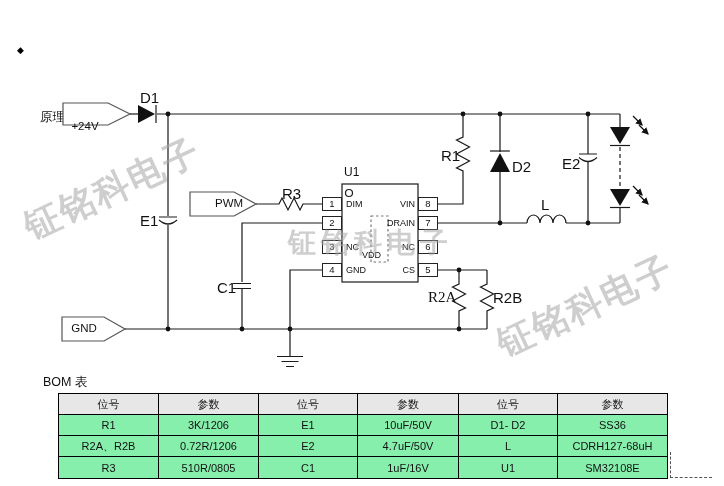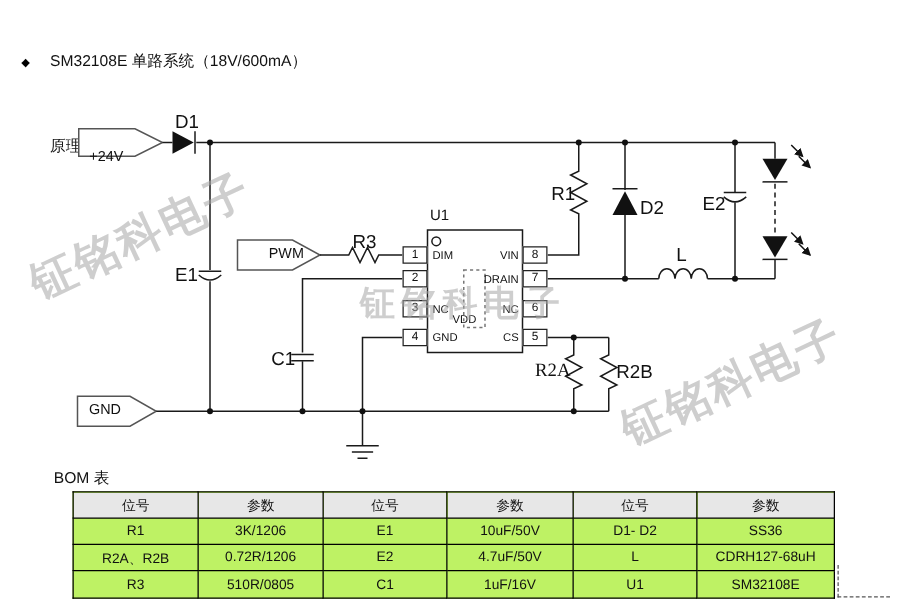--- a/index.html
+++ b/index.html
@@ -28,39 +28,38 @@
   .chip-ref { position:absolute; z-index:2; font-size:12px; color:#111; }
   .watermark {
     position:absolute; z-index:5; font-weight:bold; pointer-events:none;
     color:rgba(165,165,165,0.55); white-space:nowrap; text-align:center;
   }
   .wm-diag { font-size:36px; letter-spacing:2px; transform:rotate(-25deg); }
   .wm-horiz { font-size:28px; letter-spacing:5px; }
   table.bom {
     position:absolute; left:58px; top:393px; z-index:3;
     border-collapse:collapse; table-layout:fixed; width:609px;
-    font-size:11px; color:#111; background:#bef264;
+    font-size:11px; color:#111; background:#86efac;
   }
   table.bom th, table.bom td {
     border:1px solid #000; text-align:center; vertical-align:middle;
     height:21px; padding:0; font-weight:normal; overflow:hidden;
   }
   table.bom th { background:#e7e7e7; }
   .artifact {
     position:absolute; left:670px; top:452px; width:42px; height:26px; z-index:4;
     border-left:1px dashed #555; border-bottom:1px dashed #555;
   }
 </style>
 </head>
 <body>
 
 <div id="screen">
 
   <div class="abs bullet" style="left:17px; top:45px;">◆</div>
-  <div class="abs item-title" style="left:40px; top:41px;">SM32108E 单路系统（18V/600mA）</div>
   <div class="abs sub-label" style="left:40px; top:62px;">原理图</div>
 
   <svg class="schem" width="724" height="486" viewBox="0 0 724 486">
     <defs>
       <marker id="arr" markerWidth="7" markerHeight="7" refX="5" refY="3" orient="auto">
         <path d="M0,0 L6,3 L0,6 Z" fill="#111"></path>
       </marker>
     </defs>
     <g stroke="#1a1a1a" stroke-width="1.2" fill="none">
 

